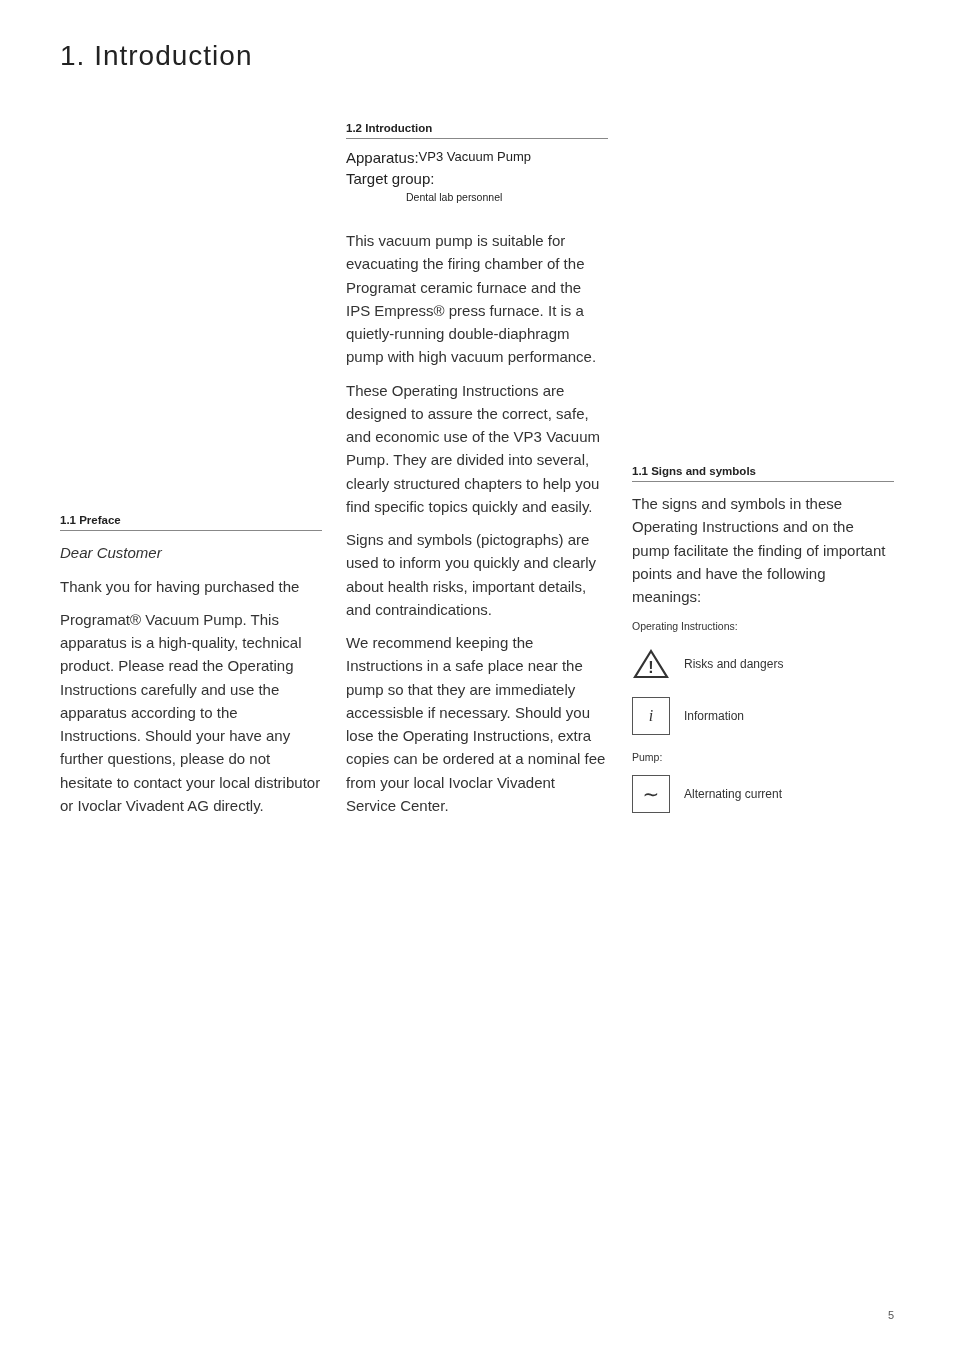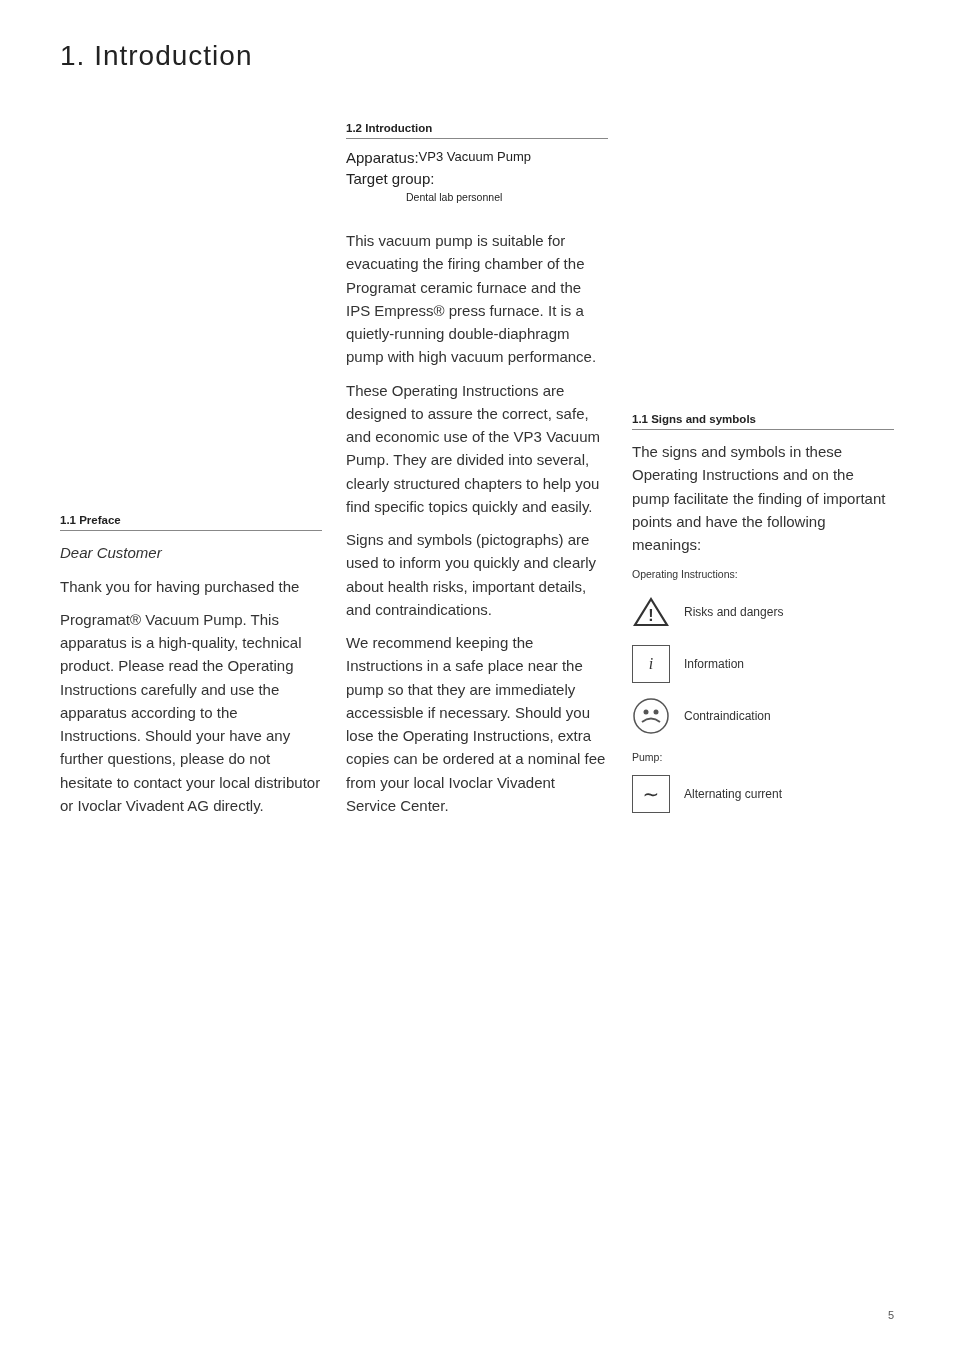--- a/index.html
+++ b/index.html
@@ -186,31 +186,20 @@
         </svg>
       </div>
       <span class="symbol-label">Risks and dangers</span>
     </div>
 
     <div class="symbol-row">
       <div class="info-box">i</div>
       <span class="symbol-label">Information</span>
     </div>
 
-    <div class="symbol-row">
-      <div class="contra-box">
-        <svg width="38" height="38" viewBox="0 0 38 38">
-          <circle cx="19" cy="19" r="17" fill="none" stroke="#555" stroke-width="1.5"></circle>
-          <circle cx="14" cy="15" r="2.5" fill="#555"></circle>
-          <circle cx="24" cy="15" r="2.5" fill="#555"></circle>
-          <path d="M10,25 Q19,18 28,25" fill="none" stroke="#555" stroke-width="1.8"></path>
-        </svg>
-      </div>
-      <span class="symbol-label">Contraindication</span>
-    </div>
 
     <p class="pump-label">Pump:</p>
 
     <div class="symbol-row">
       <div class="ac-box">∼</div>
       <span class="symbol-label">Alternating current</span>
     </div>
   </div>
 
 </div>

